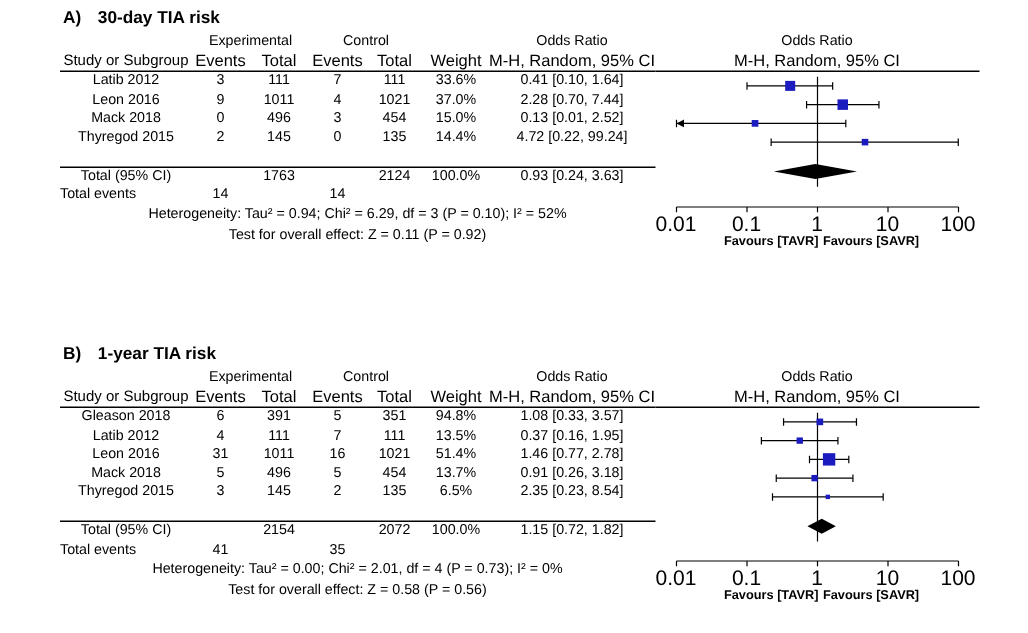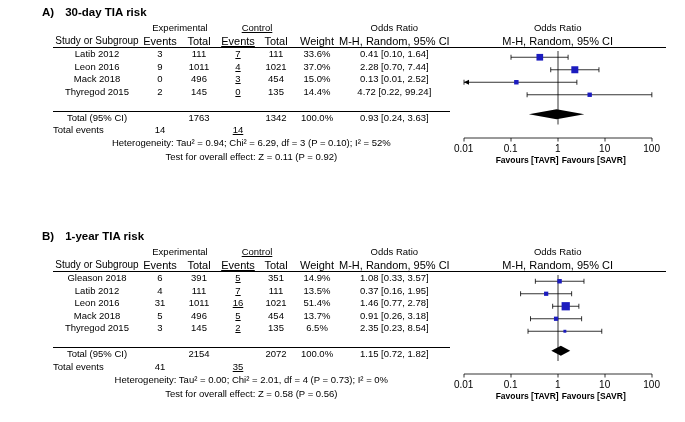--- a/index.html
+++ b/index.html
@@ -30,21 +30,21 @@
     font-weight: bold;
     padding-left: 10px;
   }
   .panel-title .letter {
     display: inline-block;
     width: 20px;
   }
   table.meta {
     border-collapse: collapse;
     font-size: 9.5px;
-    margin-left: 21px;
+    margin-left: 8px;
     margin-top: 4px;
   }
   table.meta td, table.meta th {
     padding: 0;
     margin: 0;
     white-space: nowrap;
     font-weight: normal;
     text-align: center;
     height: 12.5px;
     line-height: 12.5px;
@@ -68,21 +68,21 @@
   }
   .grp-rule {
     border-bottom: 1px solid #000;
     height: 1px;
     font-size: 0;
     line-height: 0;
   }
   .c-study { width: 88px; text-align: left; padding-right: 2px; }
   .c-ev1 { width: 38px; }
   .c-tot1 { width: 40px; }
-  .c-ev2 { width: 38px; text-decoration: underline; }
+  .c-ev2 { width: 38px; }
   .c-tot2 { width: 38px; }
   .c-wt { width: 44px; }
   .c-or { width: 104px; }
   .c-plot { width: 216px; }
   .spacer-row td { height: 7px; }
   .total-row td { font-weight: bold; }
   .footer-row td {
     text-align: left;
     font-size: 9.5px;
     height: 13px;
@@ -94,21 +94,21 @@
     height: 100%;
   }
   .forest {
     position: absolute;
     top: 0;
     left: 0;
     width: 216px;
   }
   .ax-label {
     position: absolute;
-    font-size: 10px;
+    font-size: 14px;
     text-align: center;
   }
   .fav-label {
     position: absolute;
     font-size: 8.5px;
     font-weight: bold;
   }
 </style>
 </head>
 <body>
@@ -204,21 +204,21 @@
         <td class="c-or">4.72 [0.22, 99.24]</td>
       </tr>
       <tr class="spacer-row">
         <td colspan="7" class="grp-rule"></td>
       </tr>
       <tr class="total-row">
         <td class="c-study">Total (95% CI)</td>
         <td class="c-ev1"></td>
         <td class="c-tot1">1763</td>
         <td class="c-ev2"></td>
-        <td class="c-tot2">1342</td>
+        <td class="c-tot2">2124</td>
         <td class="c-wt">100.0%</td>
         <td class="c-or">0.93 [0.24, 3.63]</td>
       </tr>
       <tr>
         <td class="c-study" style="text-align:left">Total events</td>
         <td class="c-ev1">14</td>
         <td class="c-tot1"></td>
         <td class="c-ev2">14</td>
         <td class="c-tot2"></td>
         <td class="c-wt"></td>
@@ -279,21 +279,21 @@
         <td class="c-or col-head">M-H, Random, 95% CI</td>
         <td class="c-plot col-head">M-H, Random, 95% CI</td>
       </tr>
 
       <tr>
         <td class="c-study">Gleason 2018</td>
         <td class="c-ev1">6</td>
         <td class="c-tot1">391</td>
         <td class="c-ev2">5</td>
         <td class="c-tot2">351</td>
-        <td class="c-wt">14.9%</td>
+        <td class="c-wt">94.8%</td>
         <td class="c-or">1.08 [0.33, 3.57]</td>
         <td class="c-plot" rowspan="8">
           <div class="plotbox" id="plotB" style="height: 94.5px;">
                 <svg class="forest" width="216" height="94.5">
                   <line x1="108" y1="0" x2="108" y2="86" stroke="#000" stroke-width="0.8"></line>
                   <line x1="85.37015517426072" y1="6.25" x2="133.97540615727308" y2="6.25" stroke="#000" stroke-width="0.8"></line>
                   <line x1="85.37015517426072" y1="3.75" x2="85.37015517426072" y2="8.75" stroke="#000" stroke-width="0.8"></line>
                   <line x1="133.97540615727308" y1="3.75" x2="133.97540615727308" y2="8.75" stroke="#000" stroke-width="0.8"></line>
                   <rect x="107.3513867153405" y="4.03047020745384" width="4.43905958509232" height="4.43905958509232" fill="#1b1bbf"></rect>
                   <line x1="70.59363918482848" y1="18.75" x2="121.63162673403833" y2="18.75" stroke="#000" stroke-width="0.8"></line>

